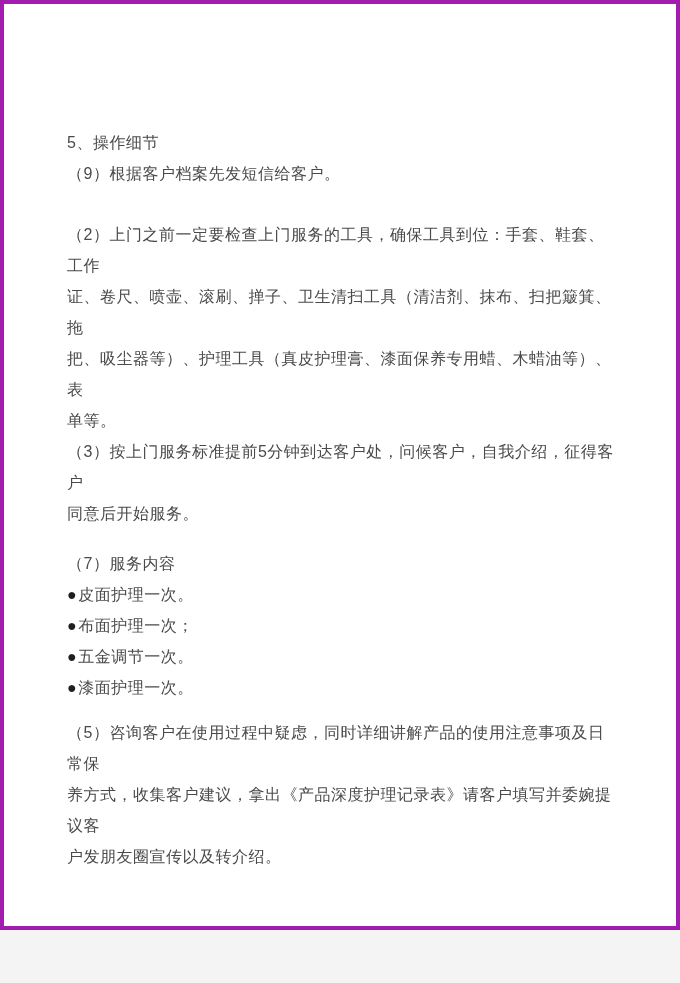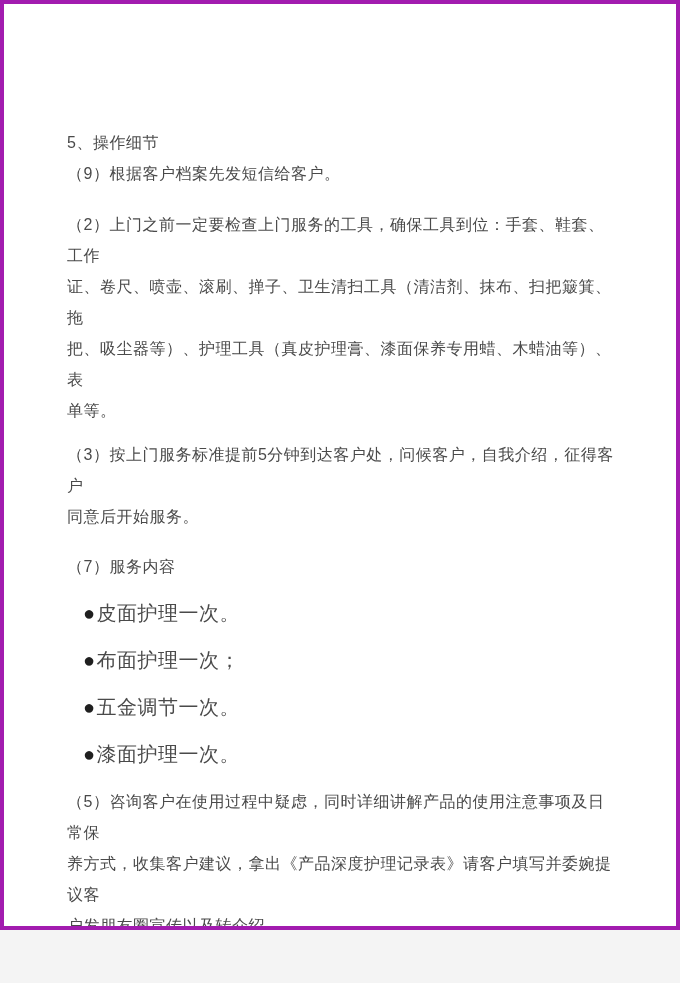--- a/index.html
+++ b/index.html
@@ -23,29 +23,29 @@
     box-sizing: border-box;
     padding: 123px 60px 0 63px;
   }
   .line, .para {
     font-size: 16px;
     line-height: 31px;
     letter-spacing: 0.5px;
     white-space: pre-line;
     margin: 0;
   }
-  .mt-13 { margin-top: 13px; }
+  .mt-13 { margin-top: 0; }
   .mt-14 { margin-top: 14px; }
-  .mt-18 { margin-top: 20px; }
+  .mt-18 { margin-top: 30px; }
   .mt-19 { margin-top: 19px; }
   .bullet-row {
-    font-size: 20px;
+    font-size: 16px;
     line-height: 31px;
     letter-spacing: 0.5px;
-    margin: 16px;
+    margin: 0;
   }
   .bullet-glyph {
     color: #1f1f1f;
     margin-right: 1px;
   }
 </style>
 </head>
 <body>
 
 <div class="page">

